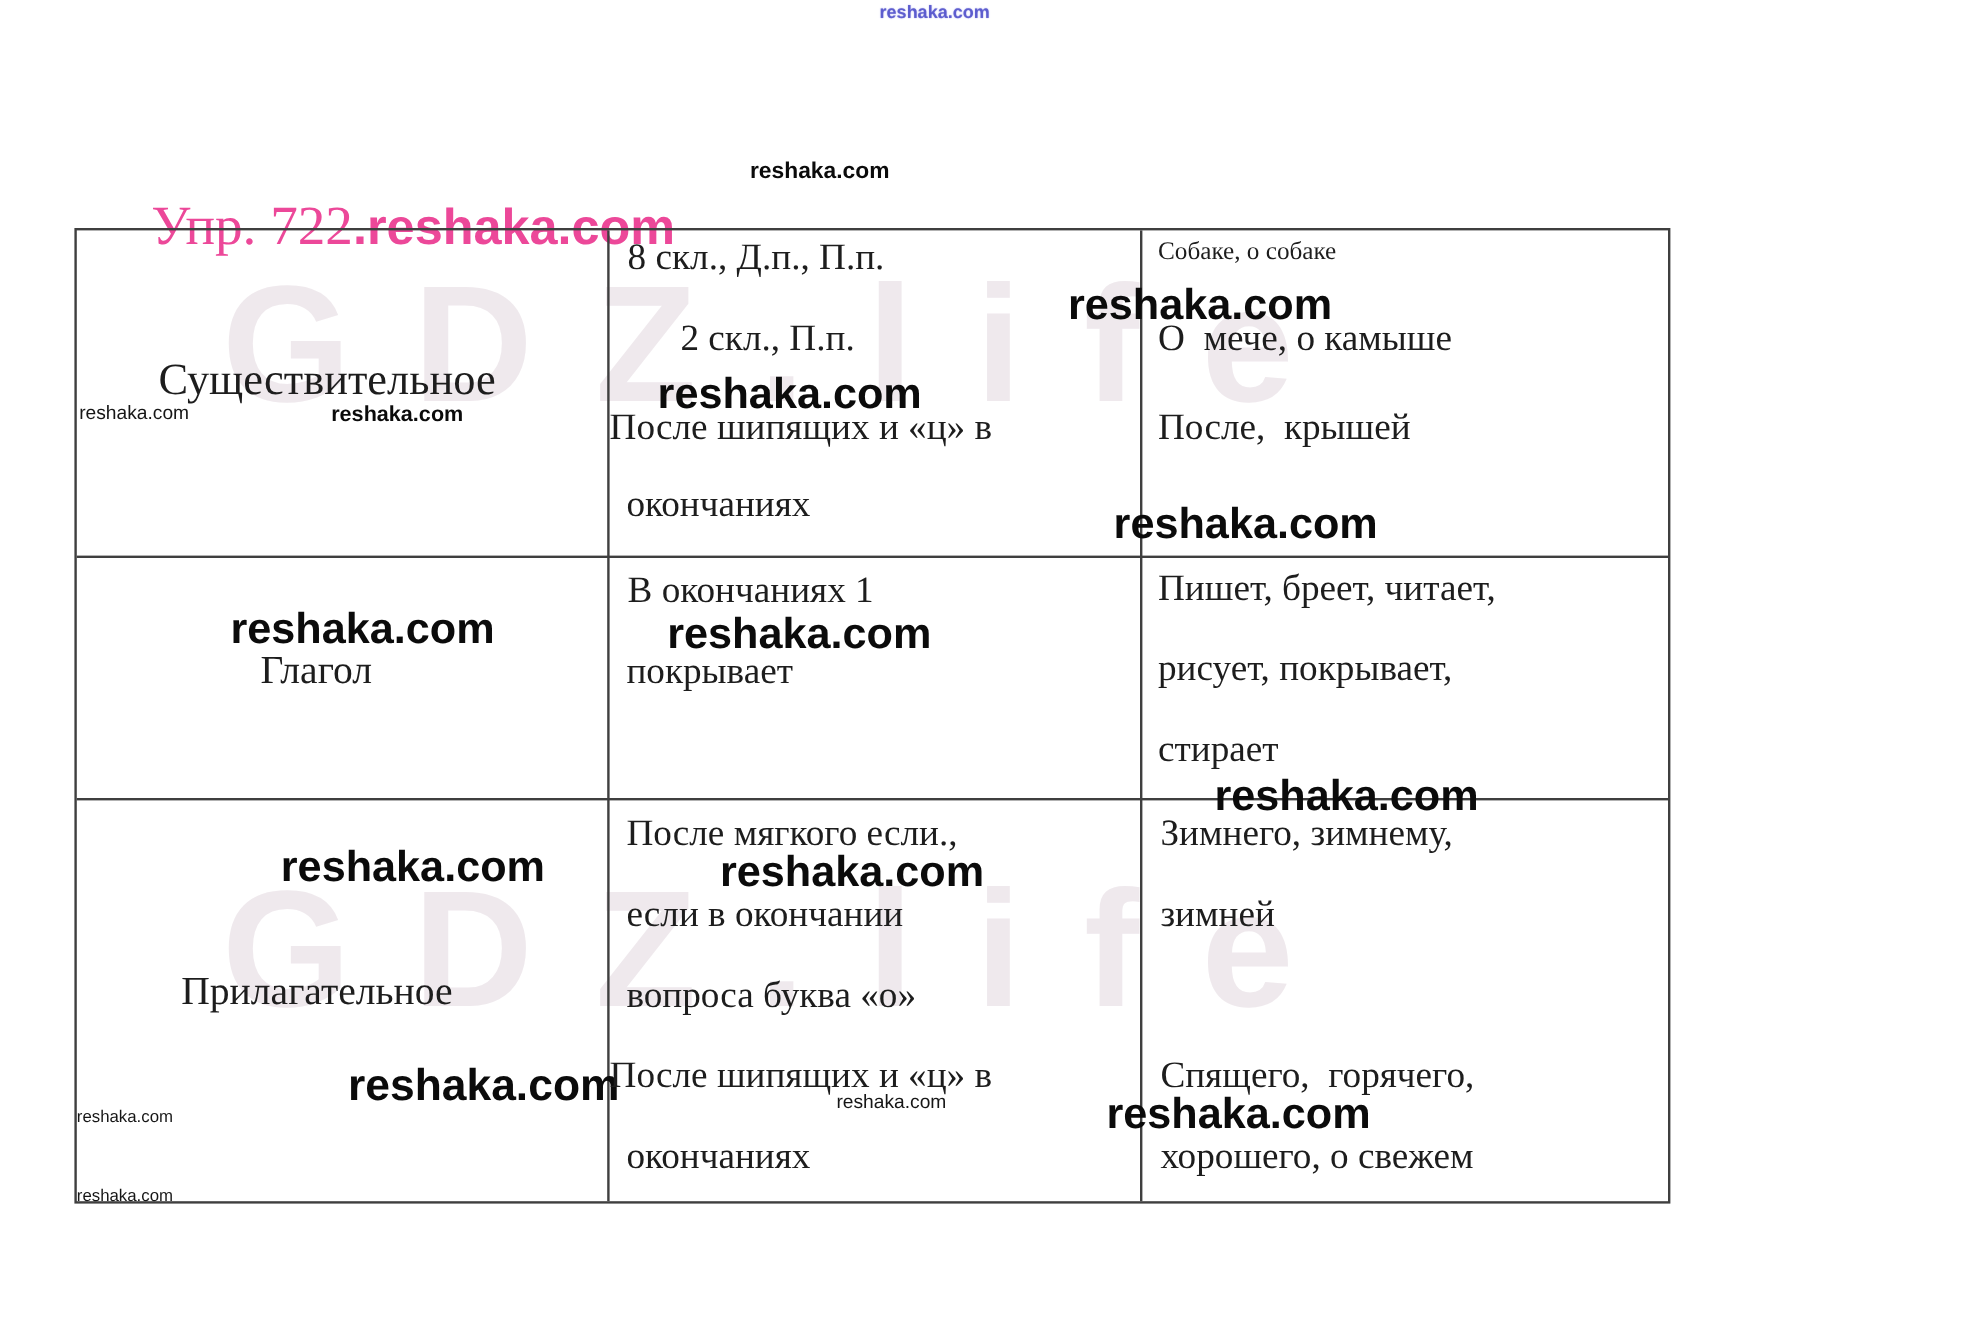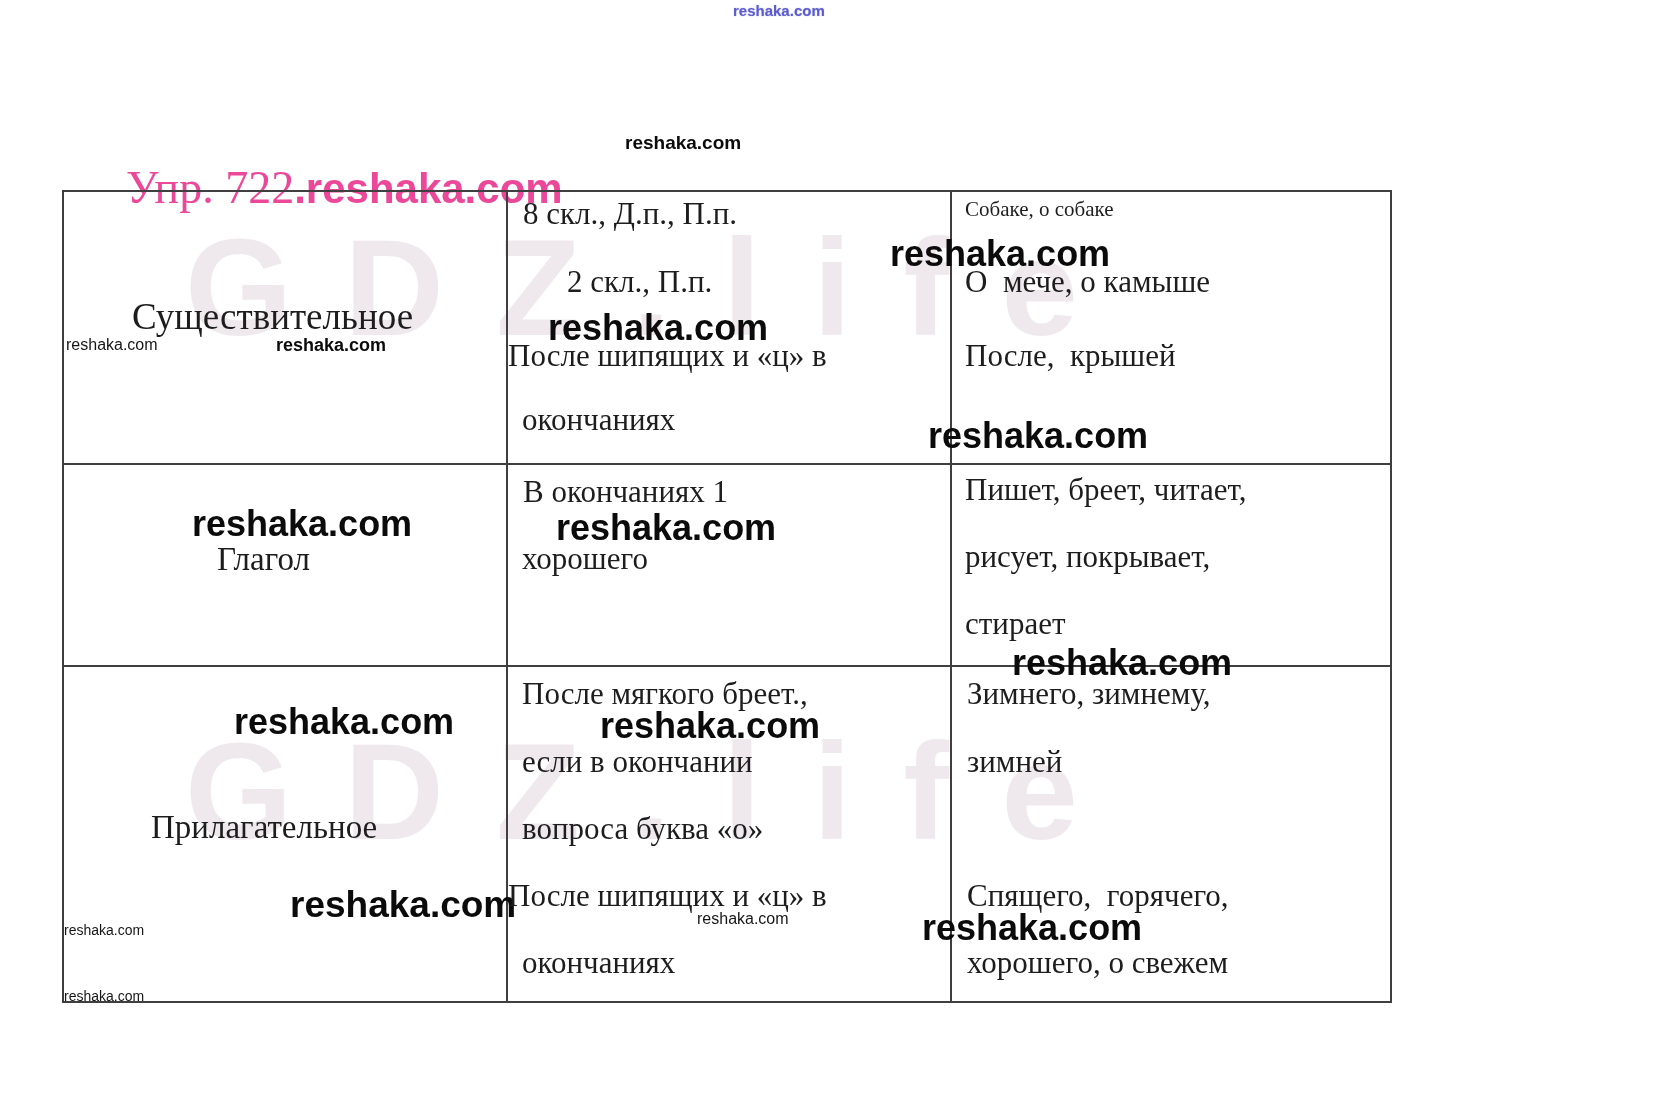--- a/index.html
+++ b/index.html
@@ -84,34 +84,34 @@
   <div class="wm" style="left:890px; top:236px; font-size:36px;">reshaka.com</div>
   <div class="t" style="left:965px; top:266px; font-size:31px;">О  мече, о камыше</div>
   <div class="t" style="left:965px; top:340px; font-size:31px;">После,  крышей</div>
   <div class="wm" style="left:928px; top:418px; font-size:36px;">reshaka.com</div>
 
   <div class="wm" style="left:192px; top:506px; font-size:36px;">reshaka.com</div>
   <div class="t" style="left:217px; top:542px; font-size:33px;">Глагол</div>
 
   <div class="t" style="left:523px; top:476px; font-size:31px;">В окончаниях 1</div>
   <div class="wm" style="left:556px; top:510px; font-size:36px;">reshaka.com</div>
-  <div class="t" style="left:522px; top:543px; font-size:31px;">хорошего</div>
+  <div class="t" style="left:522px; top:543px; font-size:31px;">покрывает</div>
 
   <div class="t" style="left:965px; top:541px; font-size:31px;">рисует, покрывает,</div>
   <div class="t" style="left:965px; top:474px; font-size:31px;">Пишет, бреет, читает,</div>
   <div class="t" style="left:965px; top:608px; font-size:31px;">стирает</div>
   <div class="wm" style="left:1012px; top:645px; font-size:36px;">reshaka.com</div>
 
   <div class="wm" style="left:234px; top:704px; font-size:36px;">reshaka.com</div>
   <div class="t" style="left:151px; top:810px; font-size:33px;">Прилагательное</div>
   <div class="wm" style="left:290px; top:886px; font-size:37px;">reshaka.com</div>
   <div class="wm-small" style="left:64px; top:923px; font-size:14px;">reshaka.com</div>
   <div class="wm-small" style="left:64px; top:989px; font-size:14px;">reshaka.com</div>
 
-  <div class="t" style="left:522px; top:678px; font-size:31px;">После мягкого бреет.,</div>
+  <div class="t" style="left:522px; top:678px; font-size:31px;">После мягкого если.,</div>
   <div class="wm" style="left:600px; top:708px; font-size:36px;">reshaka.com</div>
   <div class="t" style="left:522px; top:746px; font-size:31px;">если в окончании</div>
   <div class="t" style="left:522px; top:813px; font-size:31px;">вопроса буква «о»</div>
   <div class="t" style="left:508px; top:880px; font-size:31px;">После шипящих и «ц» в</div>
   <div class="wm-small" style="left:697px; top:911px; font-size:16px;">reshaka.com</div>
   <div class="t" style="left:522px; top:947px; font-size:31px;">окончаниях</div>
 
   <div class="t" style="left:967px; top:678px; font-size:31px;">Зимнего, зимнему,</div>
   <div class="t" style="left:967px; top:746px; font-size:31px;">зимней</div>
   <div class="t" style="left:967px; top:880px; font-size:31px;">Спящего,  горячего,</div>

